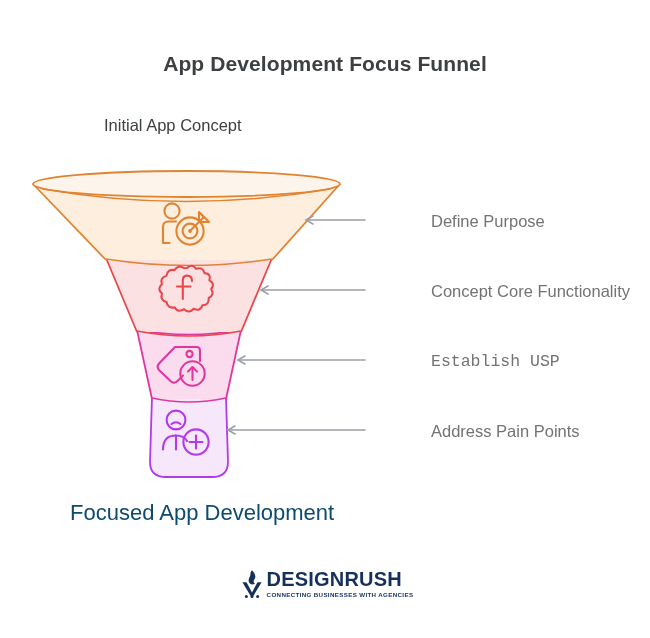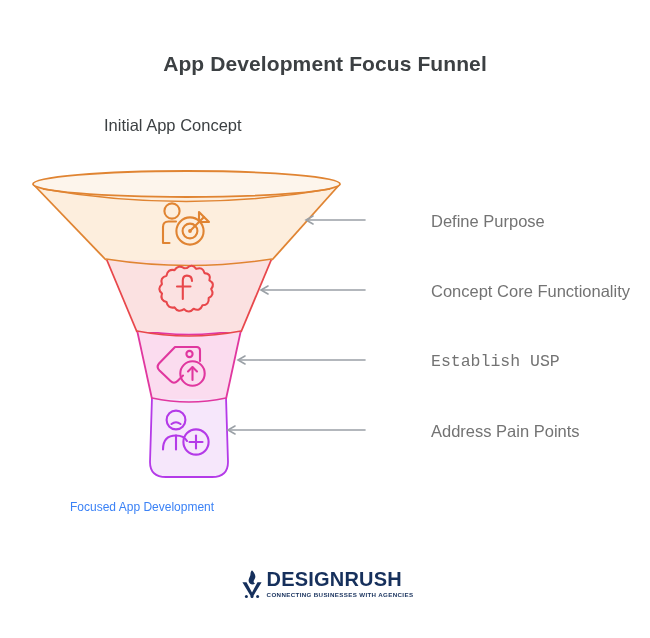--- a/index.html
+++ b/index.html
@@ -41,22 +41,22 @@
     top: 116px;
     font-size: 16.5px;
     color: #3c4043;
     white-space: nowrap;
   }
 
   .cap-bottom {
     position: absolute;
     left: 70px;
     top: 500px;
-    font-size: 12px;
-    color: #3b82f6;
+    font-size: 22px;
+    color: #0c4a6e;
     white-space: nowrap;
   }
 
   svg.funnel-svg {
     position: absolute;
     left: 0;
     top: 0;
     width: 650px;
     height: 638px;
   }

